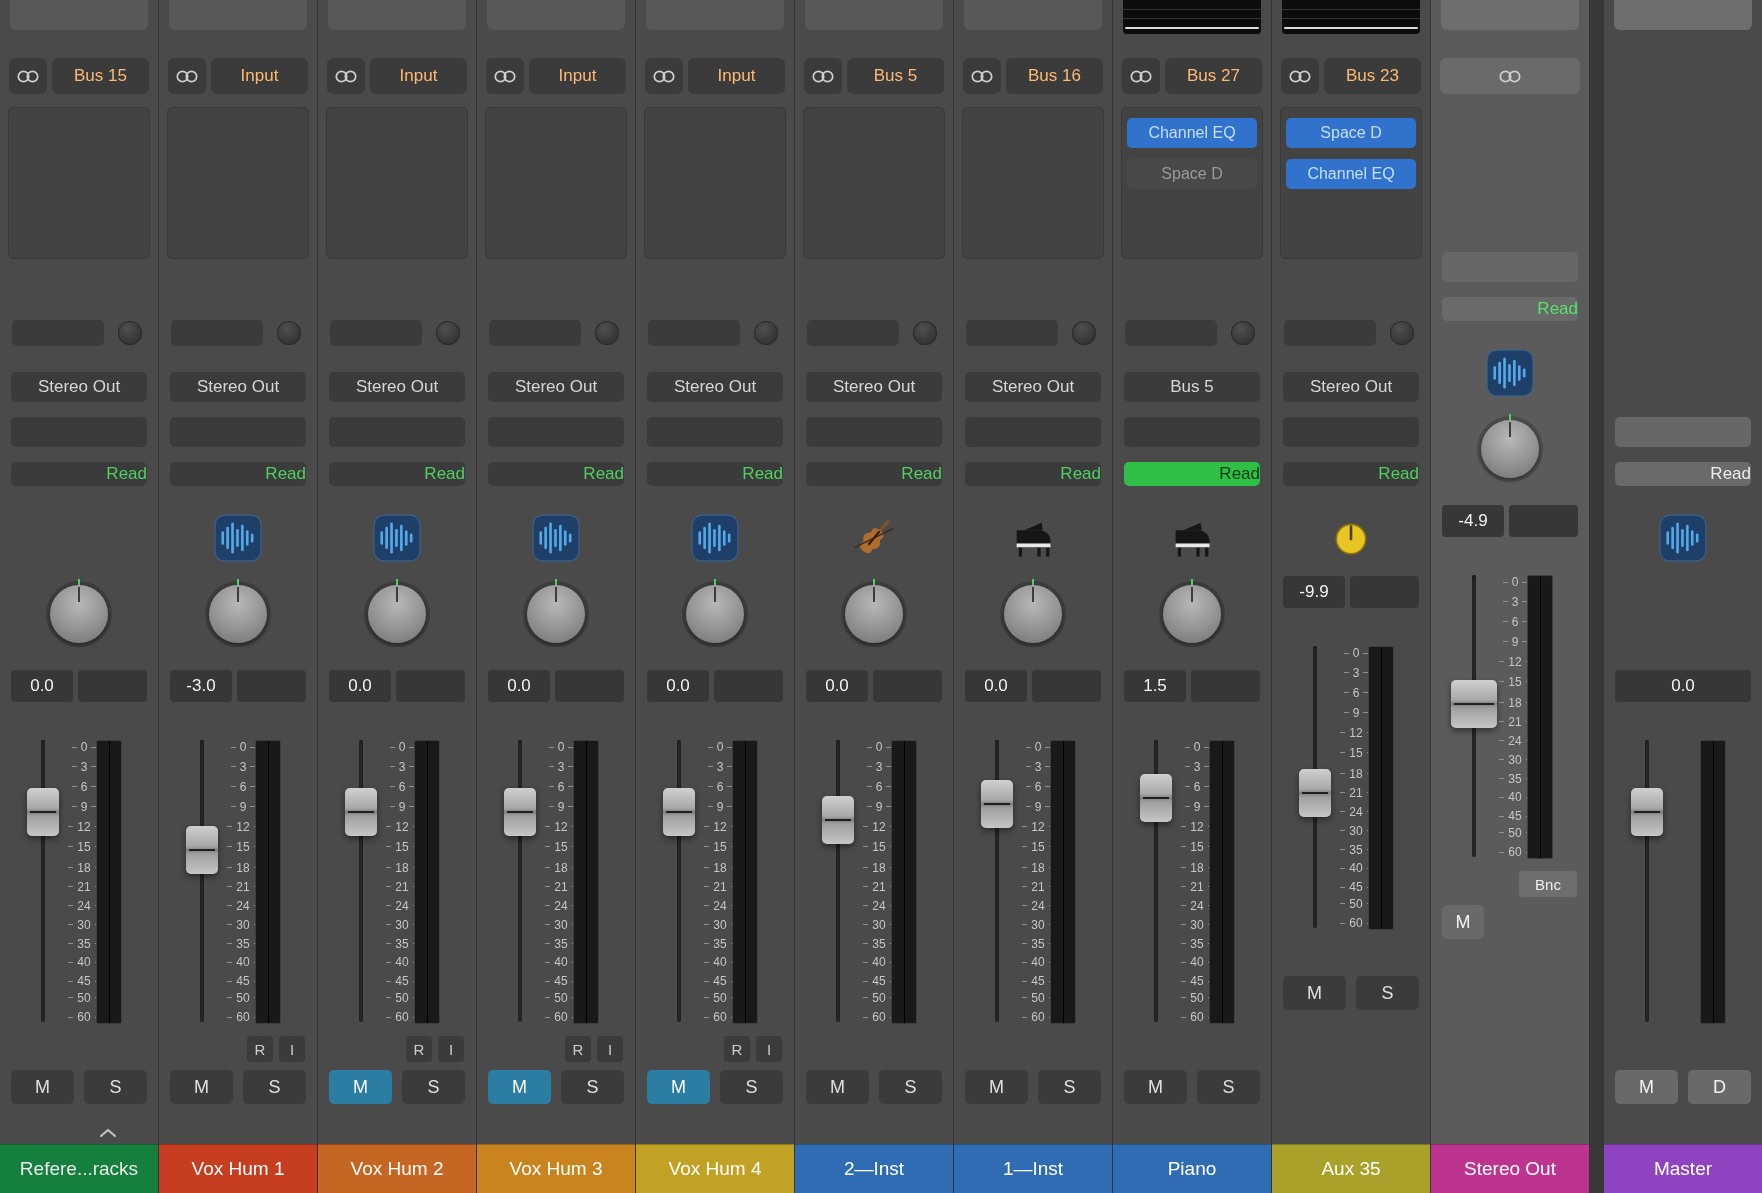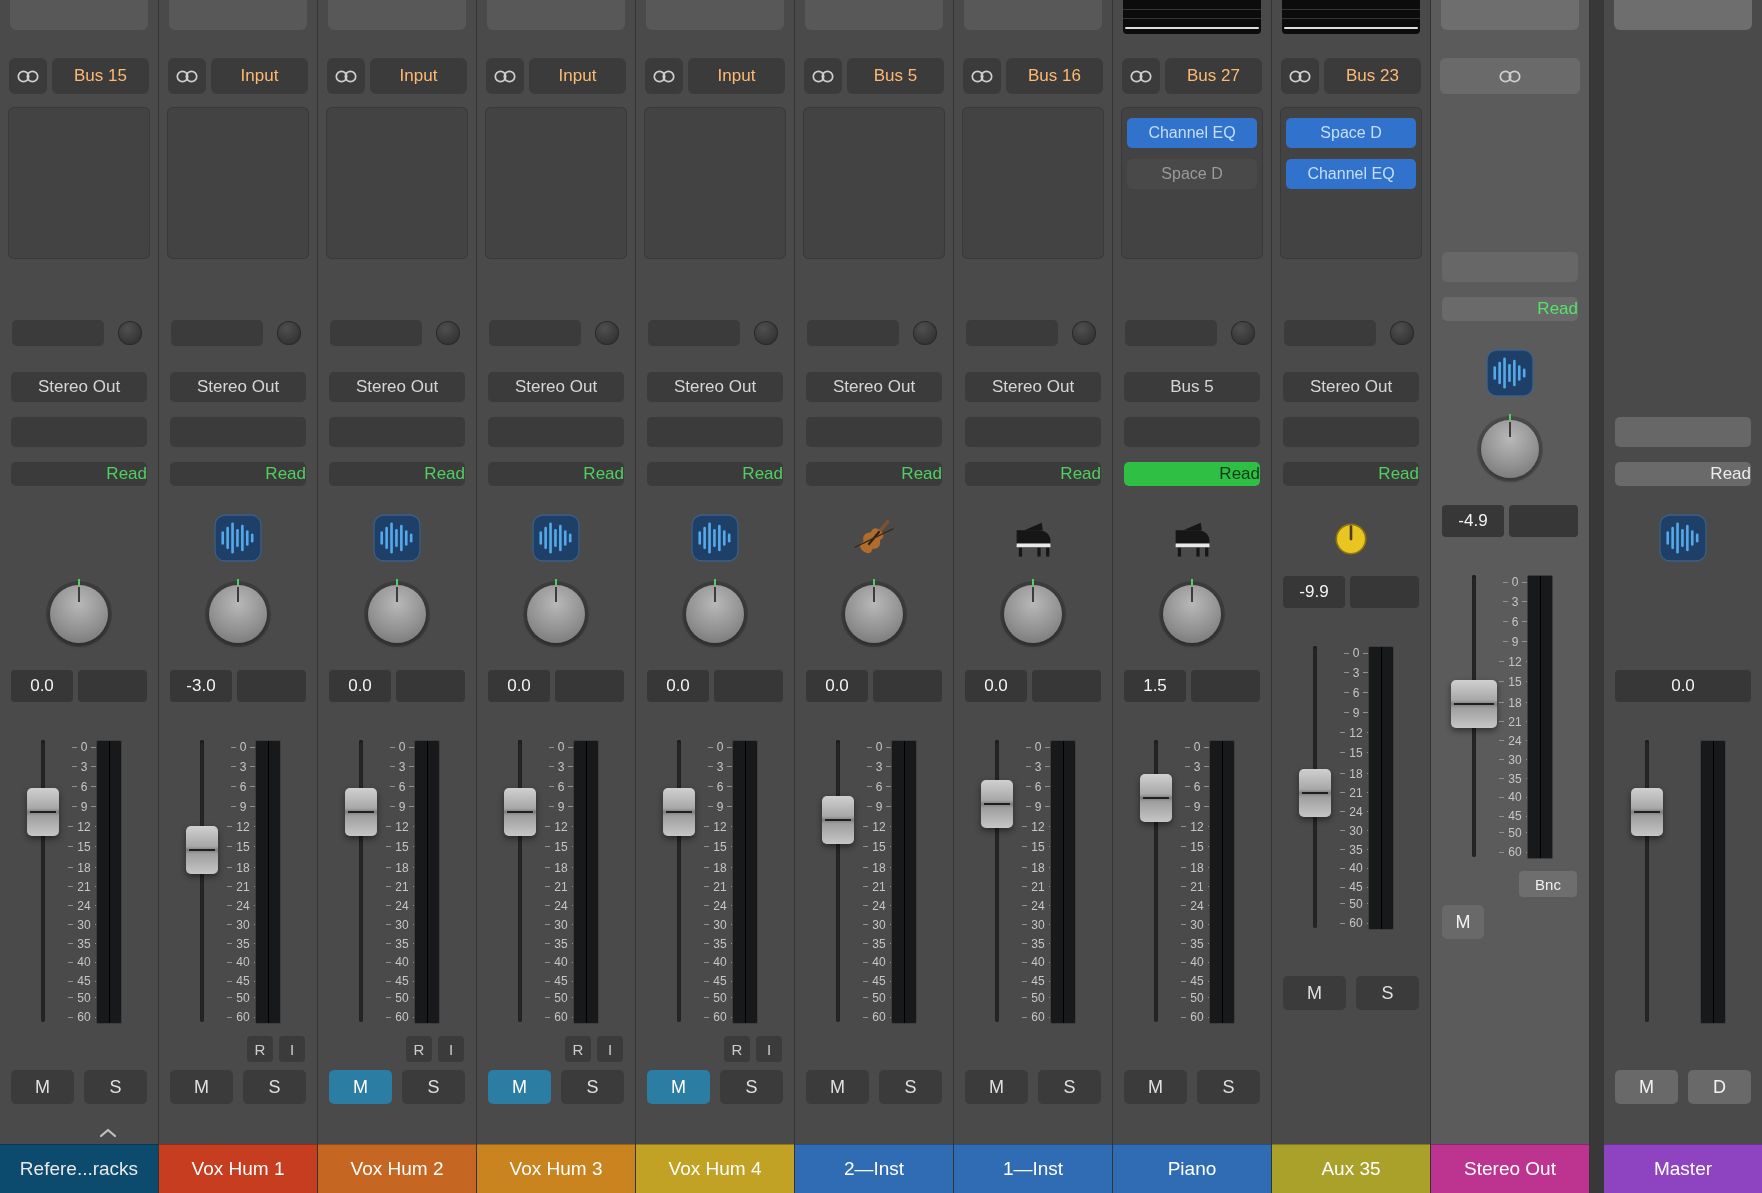--- a/index.html
+++ b/index.html
@@ -294,21 +294,21 @@
         <div class="ms-btn">M</div>
         <div class="ms-btn">S</div>
       </div>
 
     <div class="chevron">
       <svg width="20" height="12" viewBox="0 0 20 12">
         <polyline points="3,9 10,3 17,9" fill="none" stroke="#c0c0c0" stroke-width="2.2" stroke-linecap="round" stroke-linejoin="round"></polyline>
       </svg>
     </div>
 
-    <div class="name-bar" style="background: #0c4a6e; color: rgb(233, 233, 233);">
+    <div class="name-bar" style="background: #15803d; color: rgb(233, 233, 233);">
       <span>Refere...racks</span>
     </div>
   </div>
     <div class="strip">
     <div class="topbox"></div>
 
     <div class="format-row">
       <div class="fmt-icon-btn">
         <span style="display:flex;">
           <svg width="26" height="15" viewBox="0 0 26 15">

